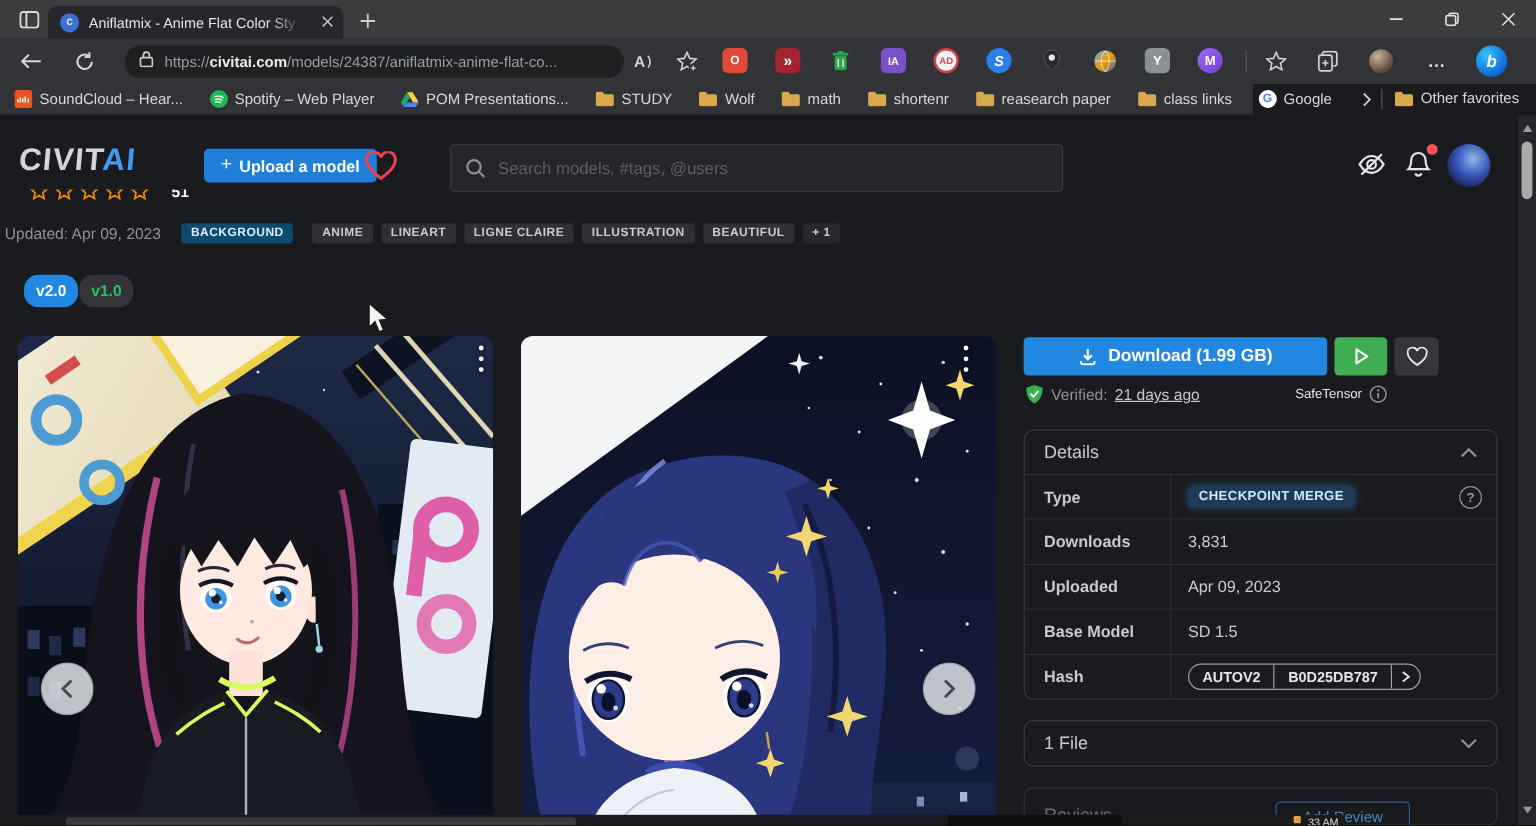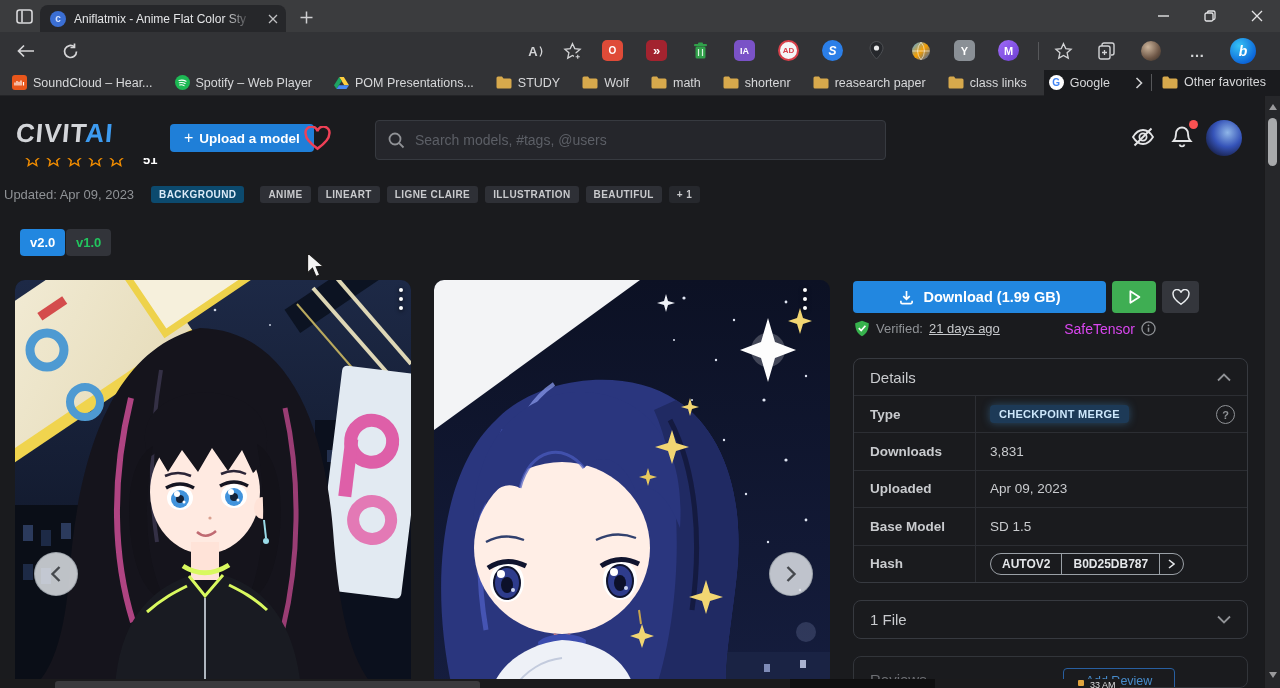--- a/index.html
+++ b/index.html
@@ -40,21 +40,21 @@
                padding:0 14px; font-size:13.5px; font-weight:600; display:flex; align-items:center; gap:6px;
                font-family:"Liberation Sans",sans-serif; }
   .searchbox{ background:#25262B; border:1px solid #373A40; border-radius:4px; height:40px;
               display:flex; align-items:center; padding:0 12px; }
   .searchbox input{ background:transparent; border:none; outline:none; color:#c1c2c5; font-size:14px;
                     margin-left:10px; width:440px; font-family:"Liberation Sans",sans-serif; }
   .searchbox input::placeholder{ color:#5c5f66; }
   .chip{ height:17px; padding:0 8px; border-radius:3px; background:#2E3036; color:#c9cacd;
          font-size:10px; font-weight:700; letter-spacing:.4px; display:flex; align-items:center; white-space:nowrap; }
   .chip.category{ background:#0c4a6e; color:#dcebf8; }
-  .vbtn{ height:27px; padding:4px 10px; border-radius:4px; font-size:13px; font-weight:600; border:none;
+  .vbtn{ height:27px; padding:4px 10px; border-radius:12px; font-size:13px; font-weight:600; border:none;
          font-family:"Liberation Sans",sans-serif; }
   .vbtn.active{ background:#2287e0; color:#fff; }
   .vbtn.idle{ background:#32343A; color:#22c55e; }
   .gallery-card{ top:280px; width:396px; height:408px; border-radius:10px; overflow:hidden; background:#101524; }
   .art{ width:100%; height:100%; display:block; }
   .card-menu{ display:flex; flex-direction:column; gap:5px; filter:drop-shadow(0 1px 2px rgba(0,0,0,.8)); }
   .card-menu i{ width:4px; height:4px; border-radius:50%; background:#fff; }
   .car-arrow{ width:44px; height:44px; border-radius:50%; background:rgba(222,226,230,.85);
               border:1px solid rgba(134,142,150,.6); display:flex; align-items:center; justify-content:center; }
   .dl-btn{ width:253px; height:32px; background:#2287e0; border:none; border-radius:4px; color:#fff;
@@ -126,20 +126,29 @@
   <div class="abs tbtn" style="left:14px;top:41px;width:24px;height:20px;">
     <svg width="18" height="14" viewBox="0 0 18 14">
         <path d="M17,7 H2 M7,1.5 L1.5,7 L7,12.5" fill="none" stroke="#d6d6d8" stroke-width="1.7"></path>
       </svg>
   </div>
   <div class="abs tbtn" style="left:58px;top:40px;width:24px;height:22px;">
     <svg width="17" height="17" viewBox="0 0 17 17">
         <path d="M14.5,8.5 a6,6 0 1 1 -2,-4.5" fill="none" stroke="#d6d6d8" stroke-width="1.7"></path>
         <path d="M12.5,0.5 V4.5 H8.5" fill="none" stroke="#d6d6d8" stroke-width="1.7"></path>
       </svg>
+  </div>
+  <div class="abs urlbar">
+    <span>
+      <svg width="12" height="14" viewBox="0 0 12 14">
+          <rect x="1" y="6" width="10" height="7.5" rx="1.5" fill="none" stroke="#cfcfd1" stroke-width="1.4"></rect>
+          <path d="M3.5,6 V4 a2.5,2.5 0 0 1 5,0 V6" fill="none" stroke="#cfcfd1" stroke-width="1.4"></path>
+        </svg>
+    </span>
+    <span class="url-text"><span>https://</span><b>civitai.com</b><span>/models/24387/aniflatmix-anime-flat-co...</span></span>
   </div>
   <div class="abs tbtn" style="left:525px;top:42px;width:22px;height:18px;color:#d2d3d5;font-size:13px;font-weight:600;">
     <span>A</span>
       <svg width="5" height="11" viewBox="0 0 5 11" style="margin-left:1px;">
         <path d="M1,0.5 q3.5,5 0,10" fill="none" stroke="#d2d3d5" stroke-width="1.3"></path>
       </svg>
   </div>
   <div class="abs tbtn" style="left:560px;top:40px;width:24px;height:22px;">
     <svg width="19" height="19" viewBox="0 0 20 20">
         <path d="M10,1.8 L12.4,7 L18,7.6 L13.8,11.4 L15,17 L10,14.1 L5,17 L6.2,11.4 L2,7.6 L7.6,7 Z" fill="none" stroke="#d2d3d5" stroke-width="1.4"></path>
@@ -562,21 +571,21 @@
     </button>
   </div>
 
   <div class="abs" style="left:854px;top:320px;width:302px;display:flex;align-items:center;gap:6px;">
     <svg width="16" height="17" viewBox="0 0 16 17">
         <path d="M8,0.8 L14.8,3.2 C14.8,9.5 12.6,13.8 8,16.2 C3.4,13.8 1.2,9.5 1.2,3.2 Z" fill="#37b24d"></path>
         <path d="M4.8,8.2 L7.2,10.6 L11.4,5.8" fill="none" stroke="#fff" stroke-width="1.7"></path>
       </svg>
     <span style="color:#8f9296;font-size:13px;">Verified:</span>
     <span class="ufont" style="color:#c6c8cb;font-size:13px;">21 days ago</span>
-    <span style="margin-left:auto;color:#d946ef;font-size:14px;">SafeTensor</span>
+    <span style="margin-left:auto;color:#e5e5e5;font-size:11px;">SafeTensor</span>
     <svg width="15" height="15" viewBox="0 0 16 16">
         <circle cx="8" cy="8" r="7" fill="none" stroke="#8f9296" stroke-width="1.4"></circle>
         <line x1="8" y1="7" x2="8" y2="11.5" stroke="#8f9296" stroke-width="1.6"></line>
         <circle cx="8" cy="4.6" r="1" fill="#8f9296"></circle>
       </svg>
   </div>
 
   <div class="abs panel" style="left:853px;top:358px;width:395px;">
     <div class="details-head">
       <span>Details</span>

